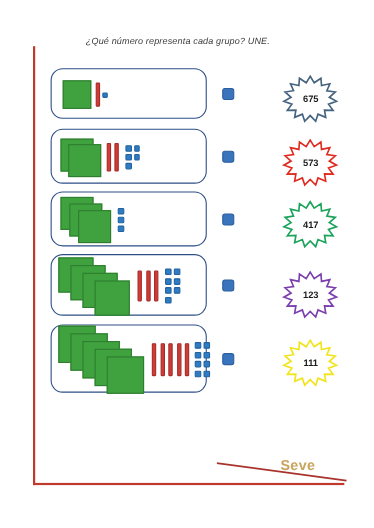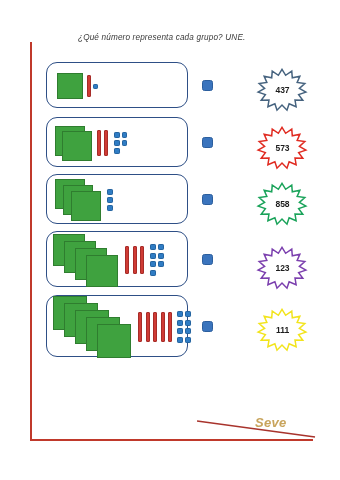--- a/index.html
+++ b/index.html
@@ -87,21 +87,21 @@
     padding-left:1px;box-sizing:border-box;
   }
 
   
   .sig-line{
     position:absolute;left:197px;top:417px;
     width:120px;height:22px;
   }
   .signature{
     position:absolute;left:255px;top:415px;
-    font-size:13px;font-style:italic;font-weight:bold;
+    font-size:13px;font-weight:bold;
     color:#c8a45c;
     letter-spacing:0.3px;
   }
 </style>
 </head>
 <body>
 
 <div id="sheet">
 
   <div class="border-vert"></div>
@@ -188,33 +188,33 @@
       <div class="connector" style="left: 202px; top: 193.5px;"></div>
       <div class="connector" style="left: 202px; top: 253.5px;"></div>
       <div class="connector" style="left: 202px; top: 320.5px;"></div>
     </div>
 
   <div id="answers-layer">
       <div class="star" style="left: 256px; top: 68px;">
         <svg viewBox="0 0 52 44">
           <path d="M26.00,1.36 L29.64,7.28 L35.76,3.14 L36.29,9.82 L43.84,8.19 L41.16,14.48 L48.83,15.62 L43.40,20.43 L49.87,24.16 L42.64,26.65 L46.78,32.32 L39.01,32.07 L40.11,38.70 L33.12,35.75 L30.99,42.19 L26.00,37.05 L21.01,42.19 L18.88,35.75 L11.89,38.70 L12.99,32.07 L5.22,32.32 L9.36,26.65 L2.13,24.16 L8.60,20.43 L3.17,15.62 L10.84,14.47 L8.16,8.19 L15.71,9.82 L16.24,3.14 L22.36,7.28 Z" fill="none" stroke="#46637f" stroke-width="1.5" stroke-linejoin="miter"></path>
         </svg>
-        <div class="star-label">437</div>
+        <div class="star-label">675</div>
       </div>
       <div class="star" style="left: 256px; top: 126px;">
         <svg viewBox="0 0 52 44">
           <path d="M26.00,1.36 L29.64,7.28 L35.76,3.14 L36.29,9.82 L43.84,8.19 L41.16,14.48 L48.83,15.62 L43.40,20.43 L49.87,24.16 L42.64,26.65 L46.78,32.32 L39.01,32.07 L40.11,38.70 L33.12,35.75 L30.99,42.19 L26.00,37.05 L21.01,42.19 L18.88,35.75 L11.89,38.70 L12.99,32.07 L5.22,32.32 L9.36,26.65 L2.13,24.16 L8.60,20.43 L3.17,15.62 L10.84,14.47 L8.16,8.19 L15.71,9.82 L16.24,3.14 L22.36,7.28 Z" fill="none" stroke="#e02b21" stroke-width="1.5" stroke-linejoin="miter"></path>
         </svg>
         <div class="star-label">573</div>
       </div>
       <div class="star" style="left: 256px; top: 182px;">
         <svg viewBox="0 0 52 44">
           <path d="M26.00,1.36 L29.64,7.28 L35.76,3.14 L36.29,9.82 L43.84,8.19 L41.16,14.48 L48.83,15.62 L43.40,20.43 L49.87,24.16 L42.64,26.65 L46.78,32.32 L39.01,32.07 L40.11,38.70 L33.12,35.75 L30.99,42.19 L26.00,37.05 L21.01,42.19 L18.88,35.75 L11.89,38.70 L12.99,32.07 L5.22,32.32 L9.36,26.65 L2.13,24.16 L8.60,20.43 L3.17,15.62 L10.84,14.47 L8.16,8.19 L15.71,9.82 L16.24,3.14 L22.36,7.28 Z" fill="none" stroke="#1aa35a" stroke-width="1.5" stroke-linejoin="miter"></path>
         </svg>
-        <div class="star-label">858</div>
+        <div class="star-label">417</div>
       </div>
       <div class="star" style="left: 256px; top: 246px;">
         <svg viewBox="0 0 52 44">
           <path d="M26.00,1.36 L29.64,7.28 L35.76,3.14 L36.29,9.82 L43.84,8.19 L41.16,14.48 L48.83,15.62 L43.40,20.43 L49.87,24.16 L42.64,26.65 L46.78,32.32 L39.01,32.07 L40.11,38.70 L33.12,35.75 L30.99,42.19 L26.00,37.05 L21.01,42.19 L18.88,35.75 L11.89,38.70 L12.99,32.07 L5.22,32.32 L9.36,26.65 L2.13,24.16 L8.60,20.43 L3.17,15.62 L10.84,14.47 L8.16,8.19 L15.71,9.82 L16.24,3.14 L22.36,7.28 Z" fill="none" stroke="#7b3fae" stroke-width="1.5" stroke-linejoin="miter"></path>
         </svg>
         <div class="star-label">123</div>
       </div>
       <div class="star" style="left: 256px; top: 308px;">
         <svg viewBox="0 0 52 44">
           <path d="M26.00,1.36 L29.64,7.28 L35.76,3.14 L36.29,9.82 L43.84,8.19 L41.16,14.48 L48.83,15.62 L43.40,20.43 L49.87,24.16 L42.64,26.65 L46.78,32.32 L39.01,32.07 L40.11,38.70 L33.12,35.75 L30.99,42.19 L26.00,37.05 L21.01,42.19 L18.88,35.75 L11.89,38.70 L12.99,32.07 L5.22,32.32 L9.36,26.65 L2.13,24.16 L8.60,20.43 L3.17,15.62 L10.84,14.47 L8.16,8.19 L15.71,9.82 L16.24,3.14 L22.36,7.28 Z" fill="none" stroke="#f2e41c" stroke-width="1.5" stroke-linejoin="miter"></path>

